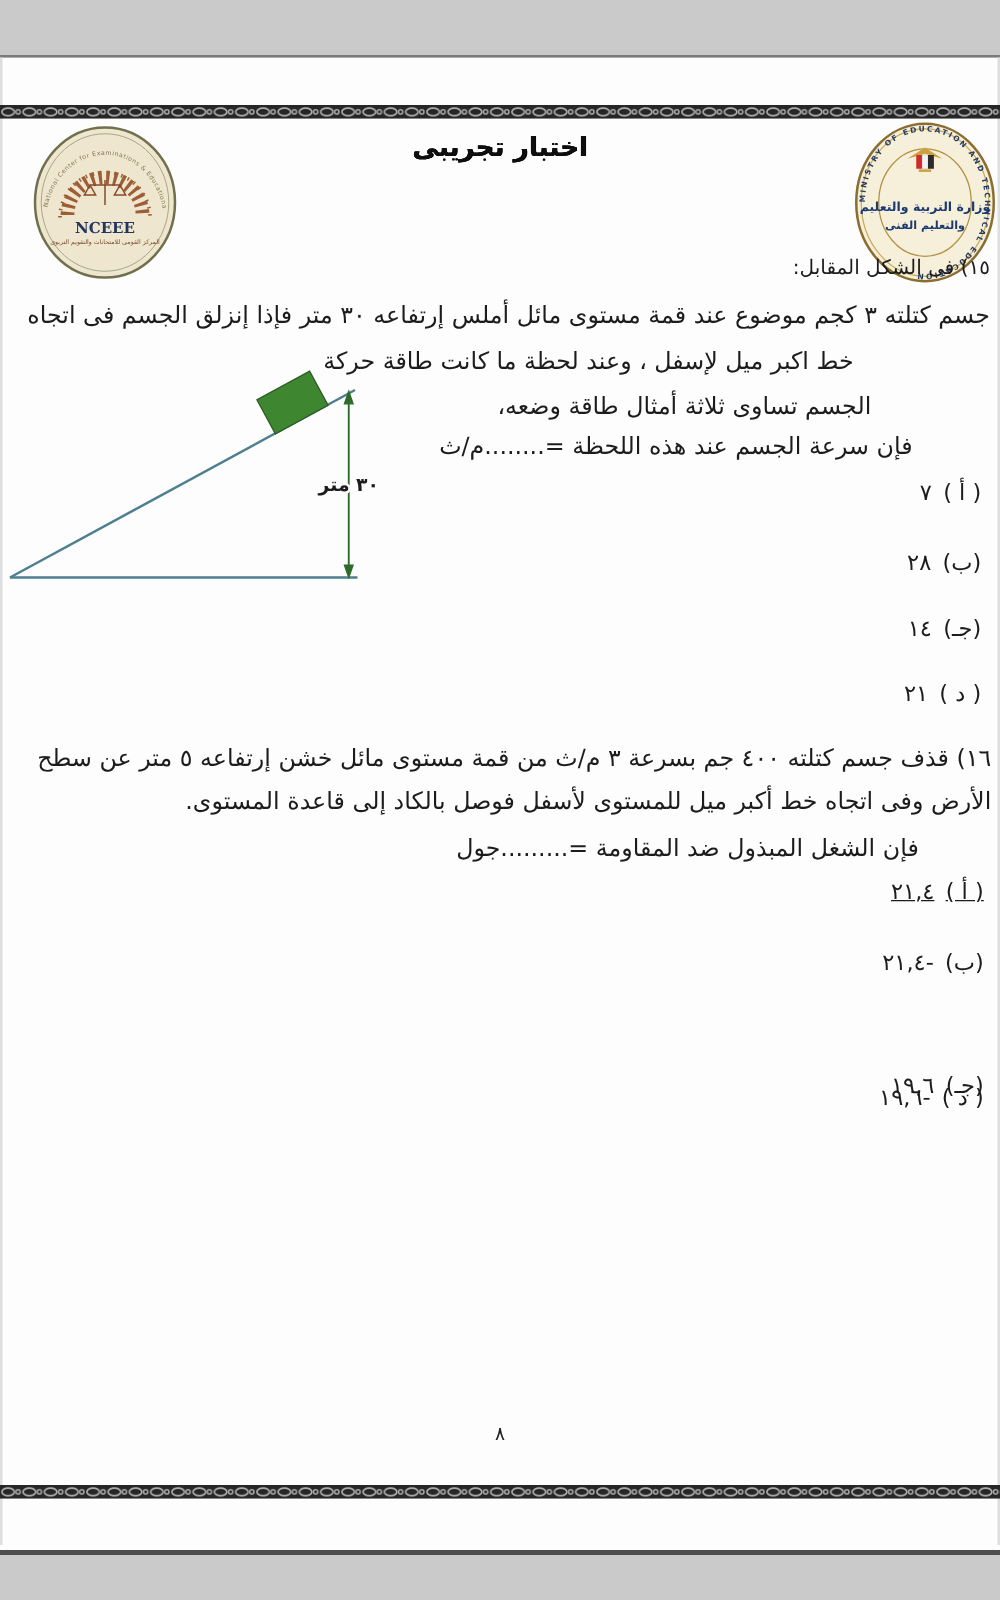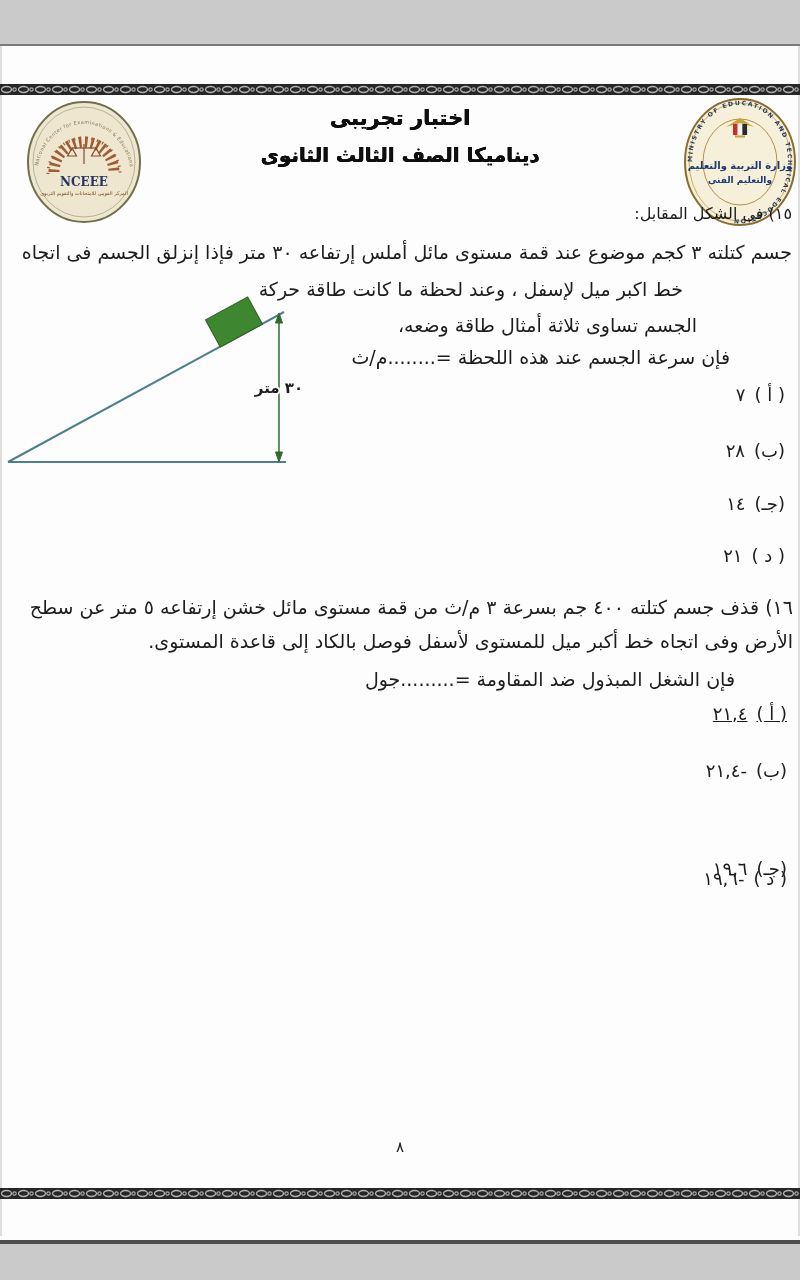--- a/index.html
+++ b/index.html
@@ -67,21 +67,20 @@
         <line x1="47" y1="48" x2="71" y2="48"></line>
         <path d="M47,48 l-4.5,8 h9 z"></path>
         <path d="M71,48 l-4.5,8 h9 z"></path>
       </g>
       <text x="59" y="86" text-anchor="middle" font-size="12" font-weight="bold" font-family="DejaVu Serif, Liberation Serif, serif" fill="#24355e">NCEEE</text>
       <text x="59" y="95" text-anchor="middle" font-size="5" fill="#7a4a2a" direction="rtl">المركز القومى للامتحانات والتقويم التربوى</text>
     </svg>
   </div>
 
   <div class="title t1">اختبار تجريبى</div>
-  <div class="title t2">ديناميكا الصف الثالث الثانوى</div>
 
   <div class="logo ministry">
     <svg width="114" height="130" viewBox="0 0 114 130">
       <ellipse cx="57" cy="65" rx="55" ry="63" fill="#f6efd9" stroke="#8a6d2f" stroke-width="2"></ellipse>
       <ellipse cx="57" cy="65" rx="51" ry="59" fill="none" stroke="#c9ab5a" stroke-width="1"></ellipse>
       <ellipse cx="57" cy="65" rx="37" ry="43" fill="none" stroke="#b49043" stroke-width="1"></ellipse>
       <path id="minArc" d="M 9,65 A 48,57 0 0 1 105,65 A 48,57 0 0 1 9,65" fill="none"></path>
       <text font-size="6" font-weight="bold" fill="#253a63" letter-spacing="1.6">
         <textPath href="#minArc">MINISTRY OF EDUCATION AND TECHNICAL EDUCATION</textPath>
       </text>

